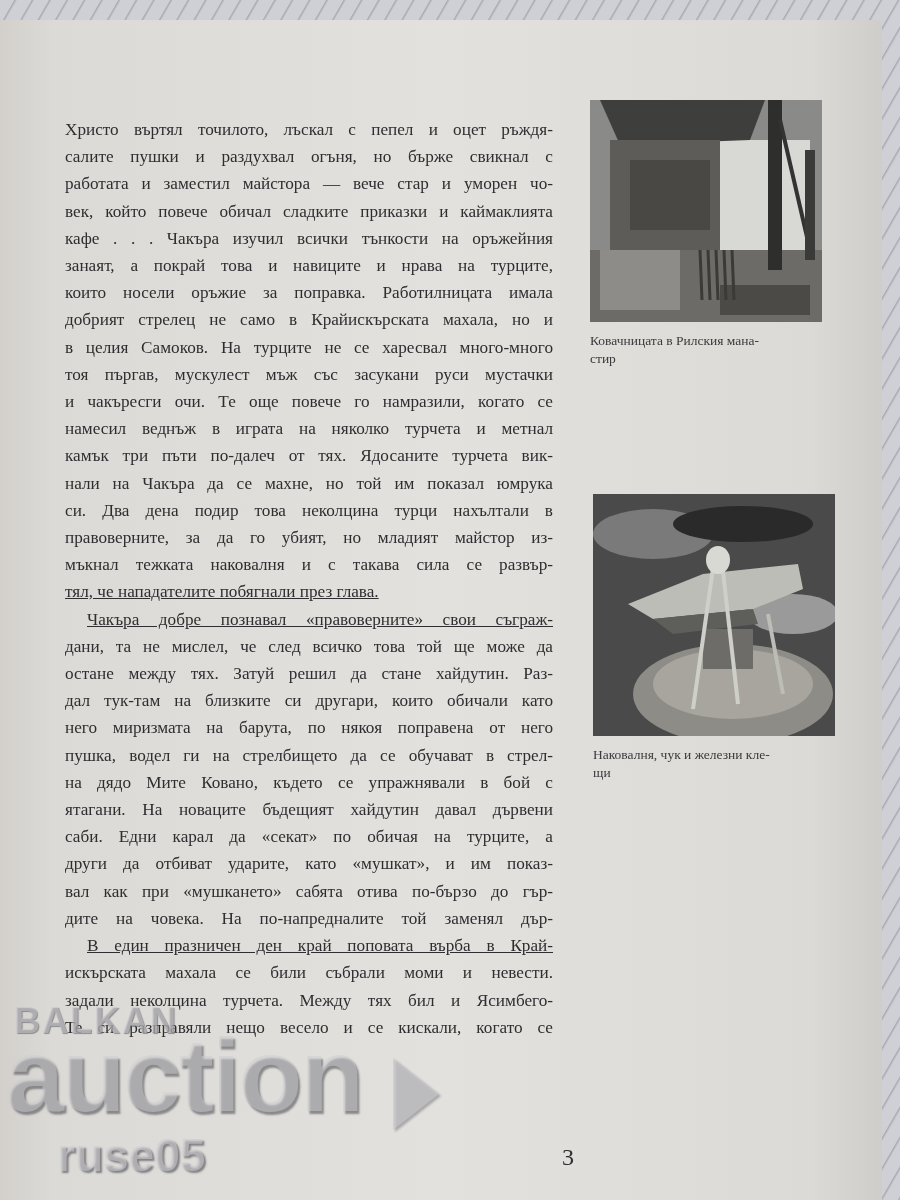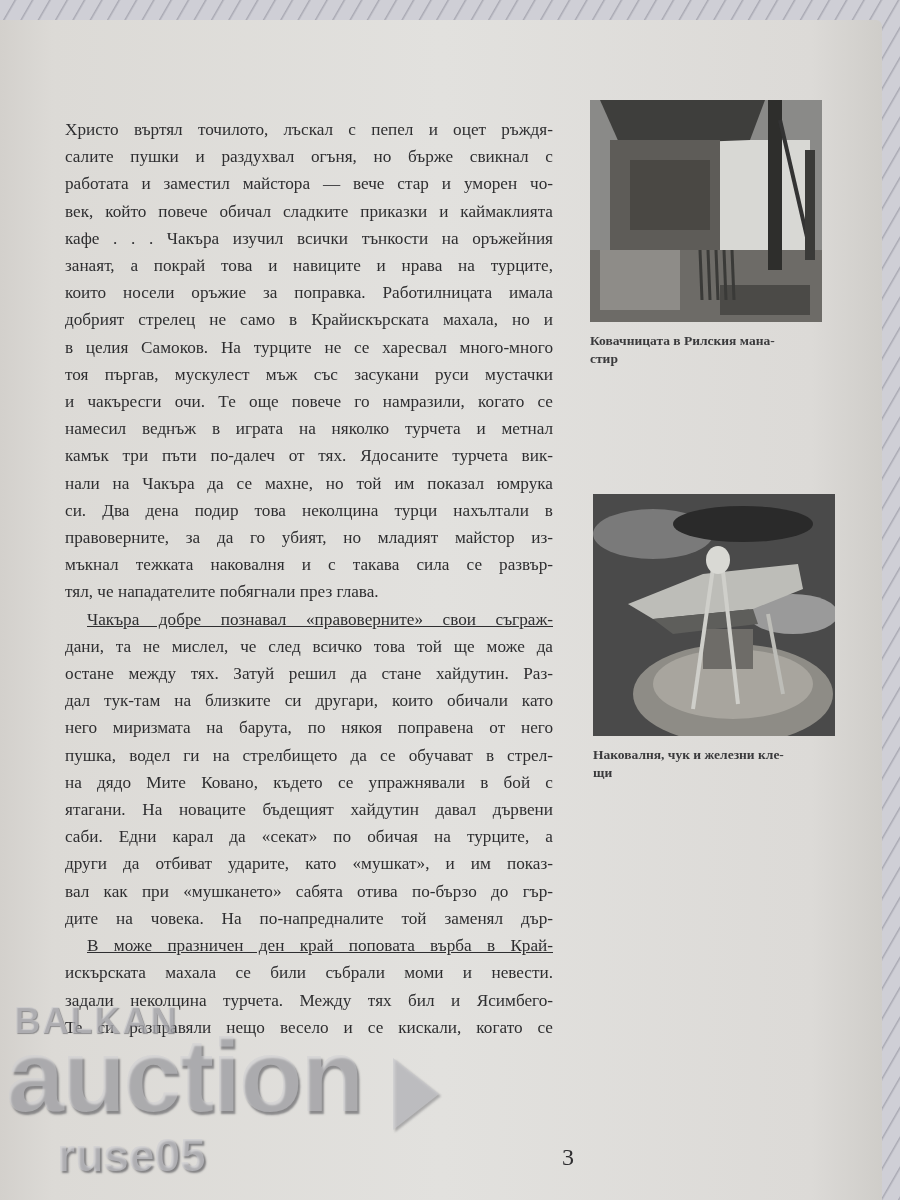--- a/index.html
+++ b/index.html
@@ -12,23 +12,23 @@
       position: absolute; left: 0; top: 20px; width: 882px; height: 1200px;
       background: linear-gradient(90deg, #d3d0cc 0%, #dcdad6 6%, #e2e1de 50%, #dcdad7 92%, #cfcdc9 100%);
       border-top-right-radius: 6px;
       clip-path: polygon(0 0, 100% 0, 101% 100%, 0 100%);
     }
     .body-text {
       position: absolute; left: 65px; top: 96px; width: 488px;
       color: #2e2e30; font-size: 17.2px; line-height: 27.2px;
     }
     .line { display: block; white-space: nowrap; text-align: justify; text-align-last: justify; }
-    .line.last { text-align-last: left; }
+    .line.last { text-align-last: left; text-decoration: underline; }
     .line.indent { padding-left: 22px; text-decoration: underline; }
-    .figure { position: absolute; font-weight: bold; }
+    .figure { position: absolute; }
     .photo { position: relative; overflow: hidden; background: #6a6a6a; }
     .caption { color: #3a3a3c; font-size: 13.5px; line-height: 18px; margin-top: 10px; }
     .cap-line { display: block; white-space: nowrap; }
     .page-number { position: absolute; left: 562px; top: 1124px; font-size: 24px; color: #2e2e30; }
     .watermark { position: absolute; left: 0; top: 1000px; width: 460px; height: 190px; pointer-events: none; }
     .wm-balkan { position: absolute; left: 14px; top: 0px; font-family: "Liberation Sans", sans-serif; font-weight: bold; font-size: 36px; letter-spacing: 2px; color: rgba(200,200,205,0.55); text-shadow: 1px 1px 1px rgba(90,90,95,0.6); }
     .wm-auction { position: absolute; left: 6px; top: 20px; font-family: "Liberation Sans", sans-serif; font-weight: bold; font-size: 104px; line-height: 110px; color: rgba(205,205,210,0.5); text-shadow: 2px 3px 2px rgba(80,80,85,0.6); letter-spacing: -2px; }
     .wm-user { position: absolute; left: 10px; top: 128px; font-family: "Liberation Sans", sans-serif; font-weight: bold; font-size: 46px; color: rgba(205,205,210,0.6); text-shadow: 2px 2px 2px rgba(80,80,85,0.65); margin-left: 47px; }
     .wm-play { position: absolute; left: 393px; top: 58px; width: 0; height: 0; border-top: 36px solid transparent; border-bottom: 36px solid transparent; border-left: 46px solid rgba(200,200,205,0.65); filter: drop-shadow(2px 2px 1px rgba(80,80,85,0.6)); }
   </style>
@@ -69,21 +69,21 @@
       <span class="line">пушка, водел ги на стрелбището да се обучават в стрел-</span>
       <span class="line">на дядо Мите Ковано, където се упражнявали в бой с</span>
       <span class="line">ятагани. На новаците бъдещият хайдутин давал дървени</span>
       <span class="line">саби. Едни карал да «секат» по обичая на турците, а</span>
       <span class="line">други да отбиват ударите, като «мушкат», и им показ-</span>
       <span class="line">вал как при «мушкането» сабята отива по-бързо до гър-</span>
       <span class="line">дите на човека. На по-напредналите той заменял дър-</span>
     </p>
 
     <p style="margin:0">
-      <span class="line indent">В може празничен ден край поповата върба в Край-</span>
+      <span class="line indent">В един празничен ден край поповата върба в Край-</span>
       <span class="line">искърската махала се били събрали моми и невести.</span>
       <span class="line">задали неколцина турчета. Между тях бил и Ясимбего-</span>
       <span class="line">Те си разправяли нещо весело и се кискали, когато се</span>
     </p>
   </div>
 
   <div class="figure" style="left:590px; top:80px; width:240px;">
     <div class="photo" style="width:232px; height:222px;" aria-label="Photo of a stone forge hearth with bellows">
       <svg width="232" height="222" viewBox="0 0 232 222">
         <rect width="232" height="222" fill="#8a8a88"></rect>

